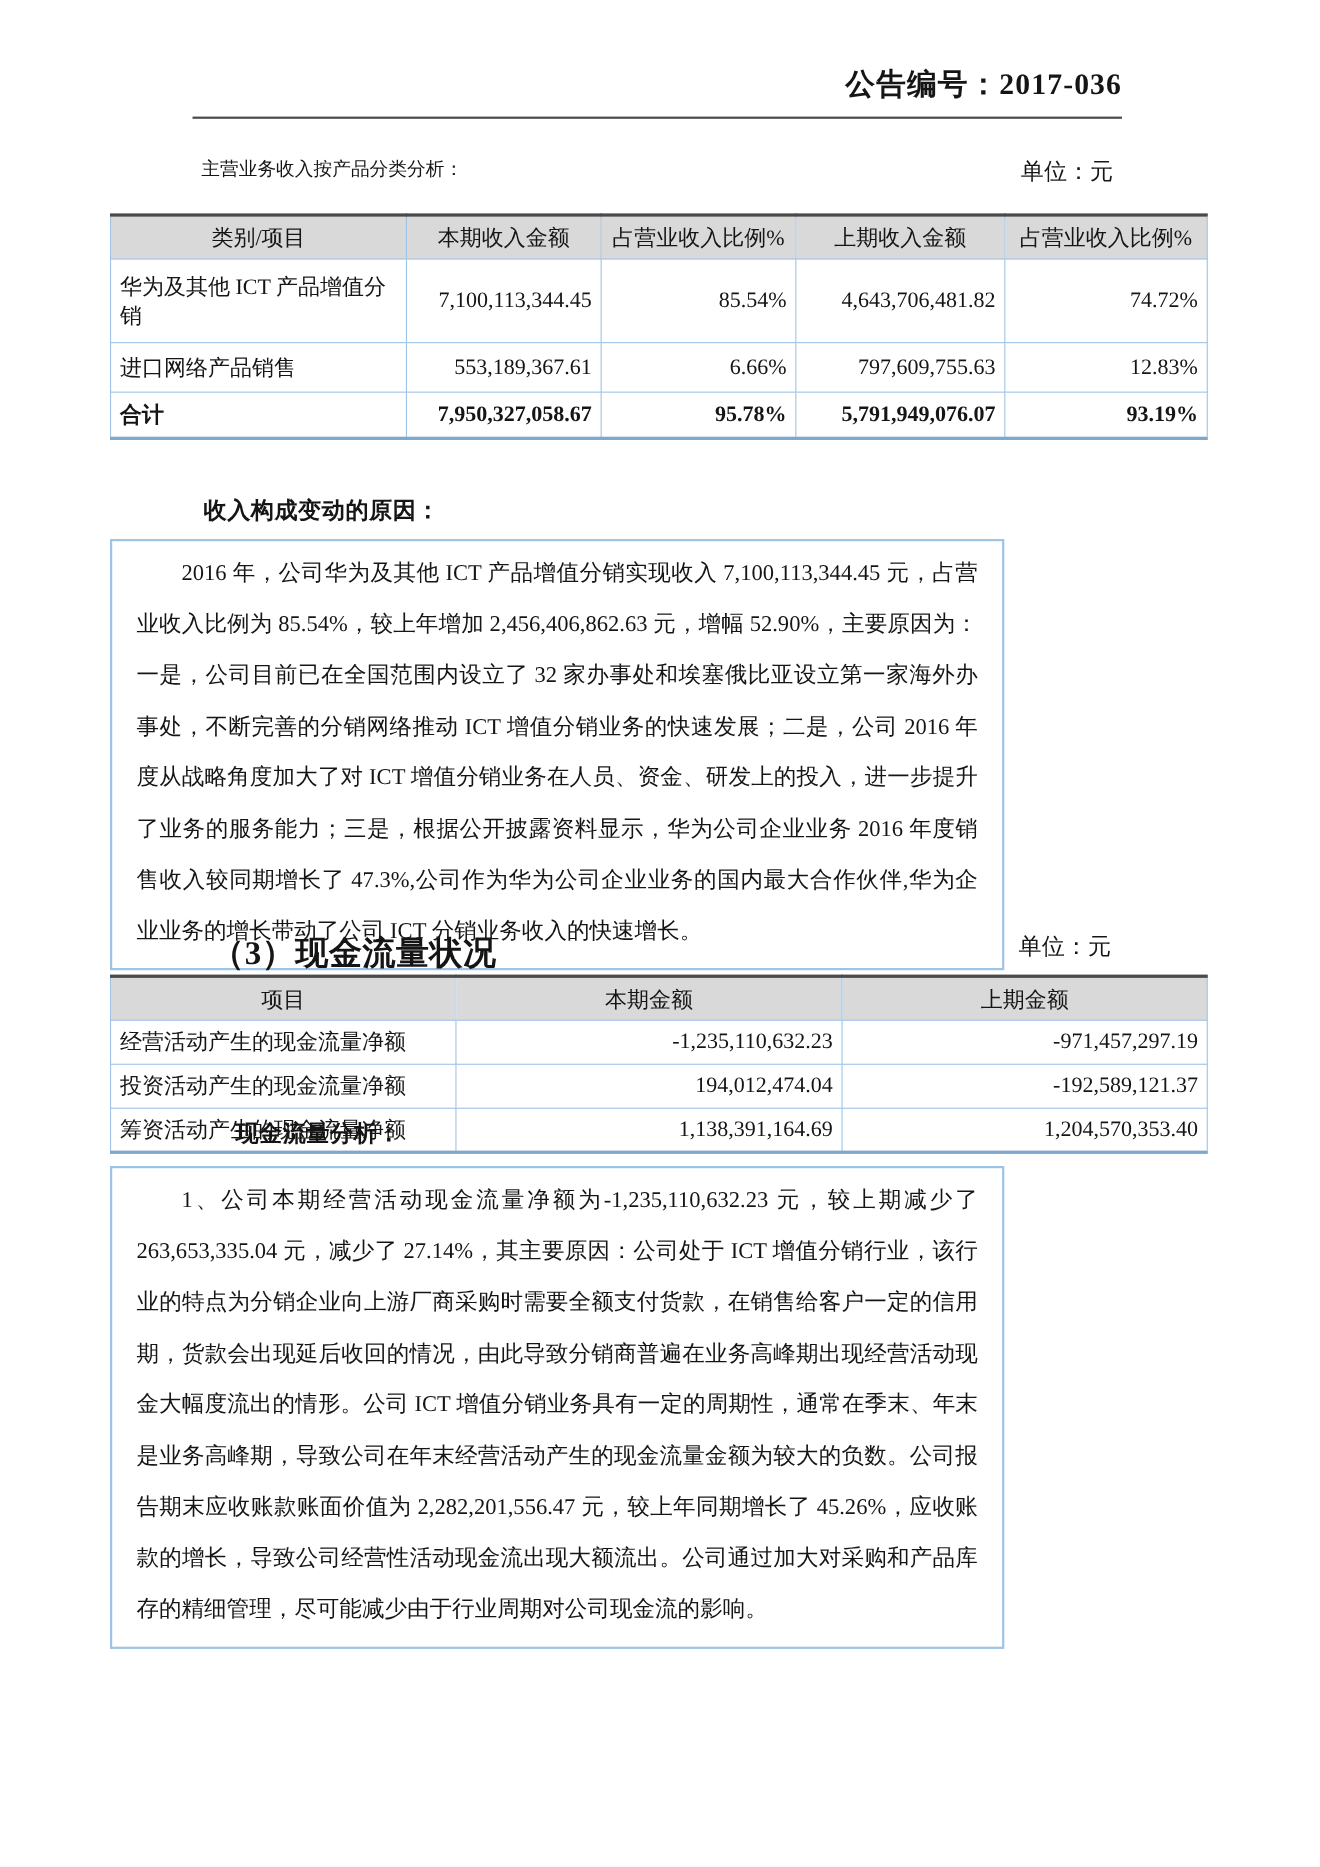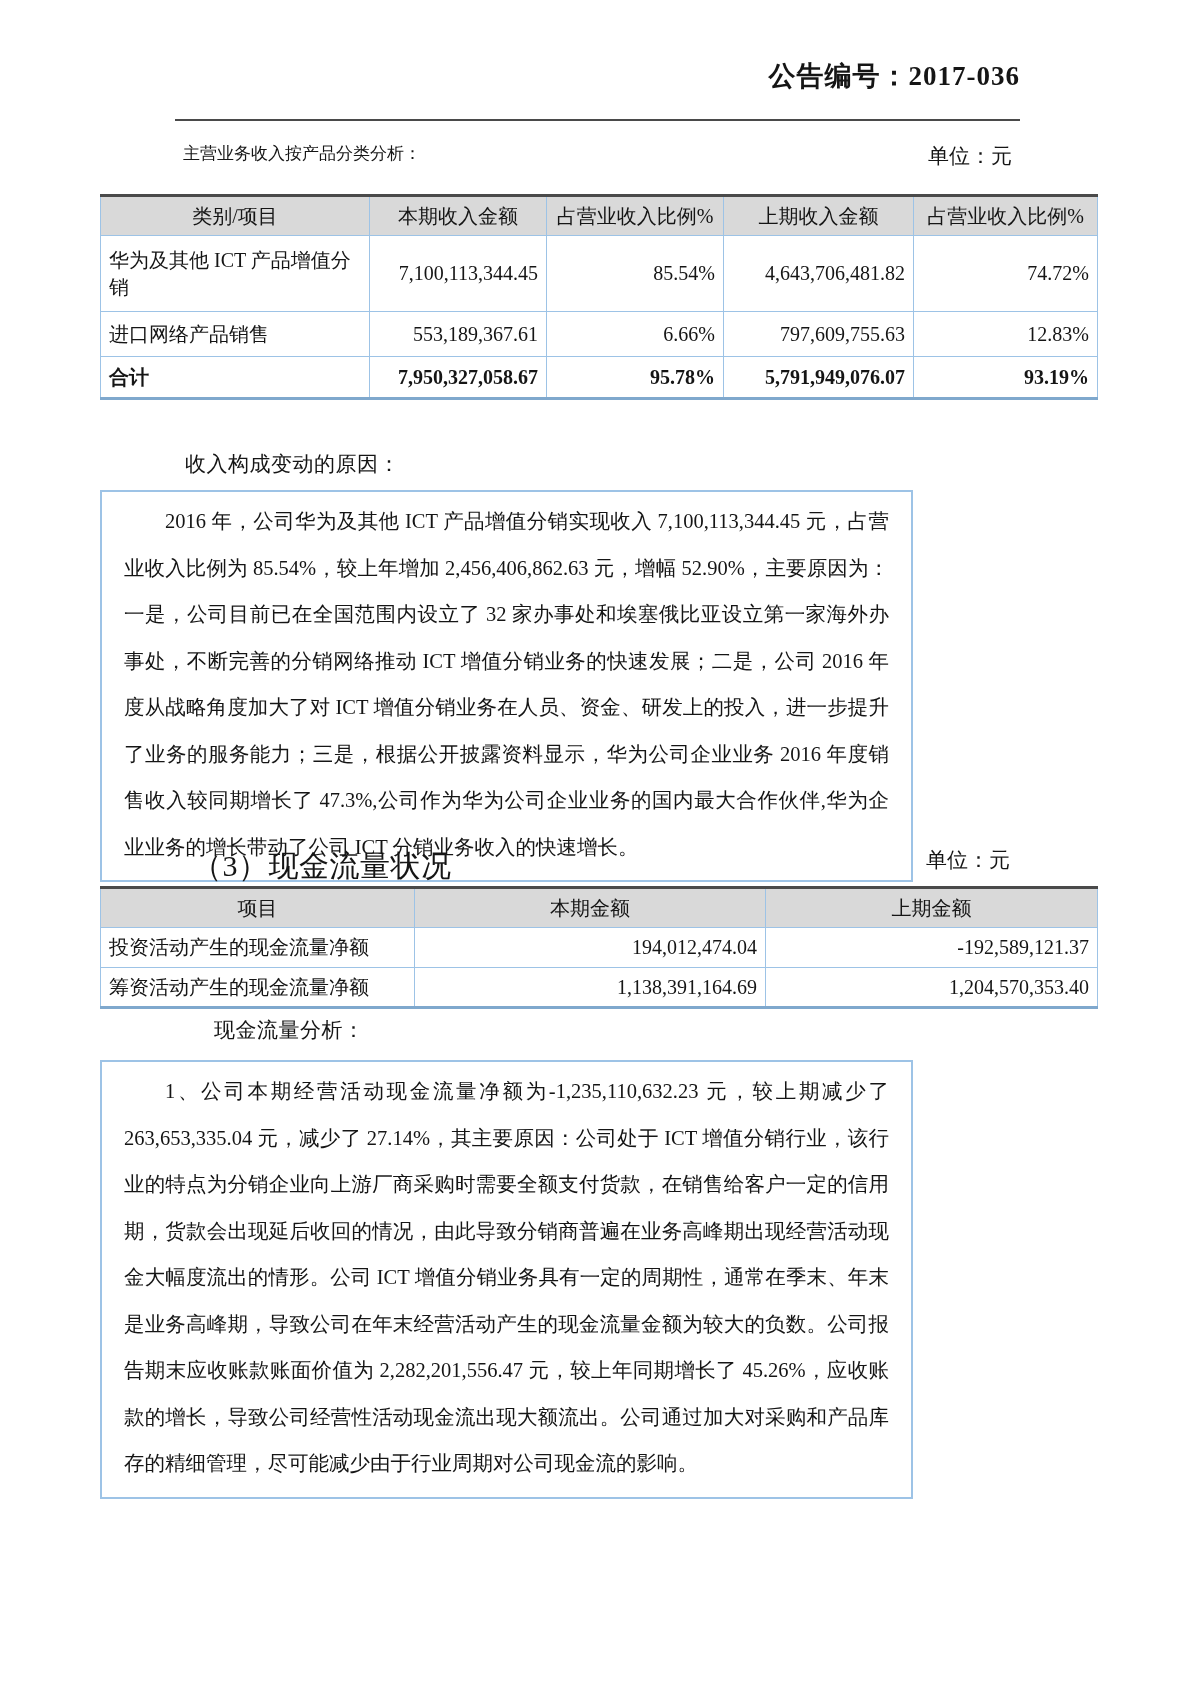--- a/index.html
+++ b/index.html
@@ -7,21 +7,21 @@
     width:1200px;height:1697px;position:relative;
     background:#ffffff;color:#151515;
     font-family:"Liberation Serif","DejaVu Serif",serif;
     outline:1px solid #e3e3e3;
     box-sizing:border-box;
   }
   
   .doc-header{
     position:absolute;left:175px;top:58px;width:845px;
     text-align:right;font-size:27px;font-weight:bold;letter-spacing:1px;
-    padding-bottom:25px;border-bottom:2px solid #4a4a4a;
+    padding-bottom:12px;border-bottom:2px solid #4a4a4a;
   }
   .intro-line{position:absolute;left:183px;top:142px;font-size:17px;}
   .unit-1{position:absolute;left:928px;top:142px;font-size:21px;}
   .unit-2{position:absolute;left:926px;top:846px;font-size:21px;}
 
   
   table.fin{
     position:absolute;left:100px;width:997px;border-collapse:collapse;
     font-size:20px;table-layout:fixed;
     border-top:3px solid var(--table-top-border,#4a4a4a);
@@ -39,21 +39,21 @@
   }
   td.lbl{text-align:left;padding-left:12px;}
   td.num{text-align:right;padding-right:9px;}
   tr.r0 td{height:76px;}
   tr.r1 td,tr.r2 td{height:45px;}
   tr.total td{height:42px;font-weight:bold;}
   tr.total td.lbl{text-align:left;}
   .t2 td{height:40px;}
 
   
-  .sub-heading{position:absolute;font-weight:normal;font-size:21px;letter-spacing:0.5px;padding-left:20px;}
+  .sub-heading{position:absolute;font-weight:bold;font-size:21px;letter-spacing:0.5px;padding-left:20px;}
   .h-reason{left:165px;top:450px;}
   .h-cashflow{left:172px;top:846px;font-size:30px;}
   .h-analysis{left:165px;top:1016px;margin-left:29px;}
 
   
   .para-box{
     position:absolute;left:100px;width:813px;box-sizing:border-box;
     border:2px solid var(--border-blue,#9dc3e6);
     padding:6px 22px 10px 22px;
     font-size:20.5px;line-height:46.5px;
@@ -127,20 +127,25 @@
   </colgroup>
   <thead>
     <tr>
       <th>项目</th>
       <th>本期金额</th>
       <th>上期金额</th>
     </tr>
   </thead>
   <tbody>
     <tr>
+      <td class="lbl">经营活动产生的现金流量净额</td>
+      <td class="num">-1,235,110,632.23</td>
+      <td class="num">-971,457,297.19</td>
+    </tr>
+    <tr>
       <td class="lbl">投资活动产生的现金流量净额</td>
       <td class="num">194,012,474.04</td>
       <td class="num">-192,589,121.37</td>
     </tr>
     <tr>
       <td class="lbl">筹资活动产生的现金流量净额</td>
       <td class="num">1,138,391,164.69</td>
       <td class="num">1,204,570,353.40</td>
     </tr>
   </tbody>

